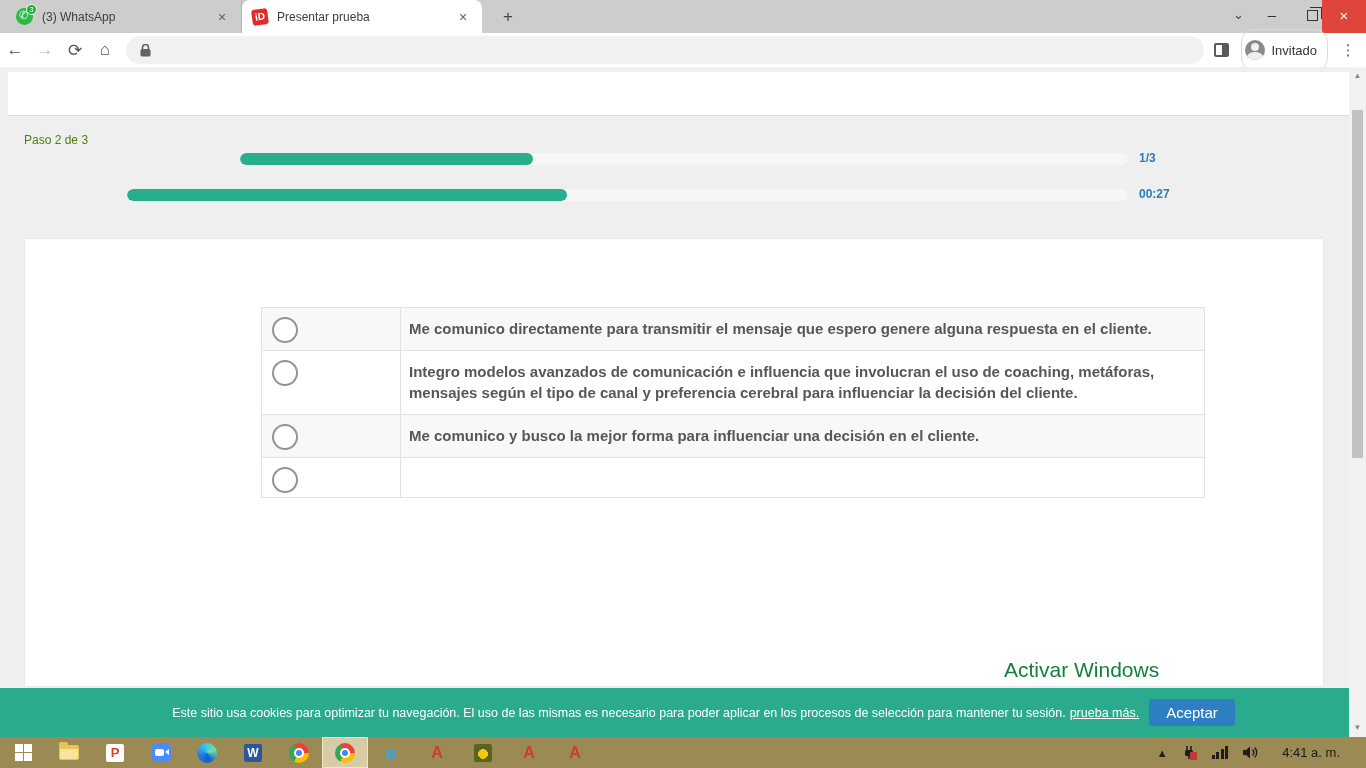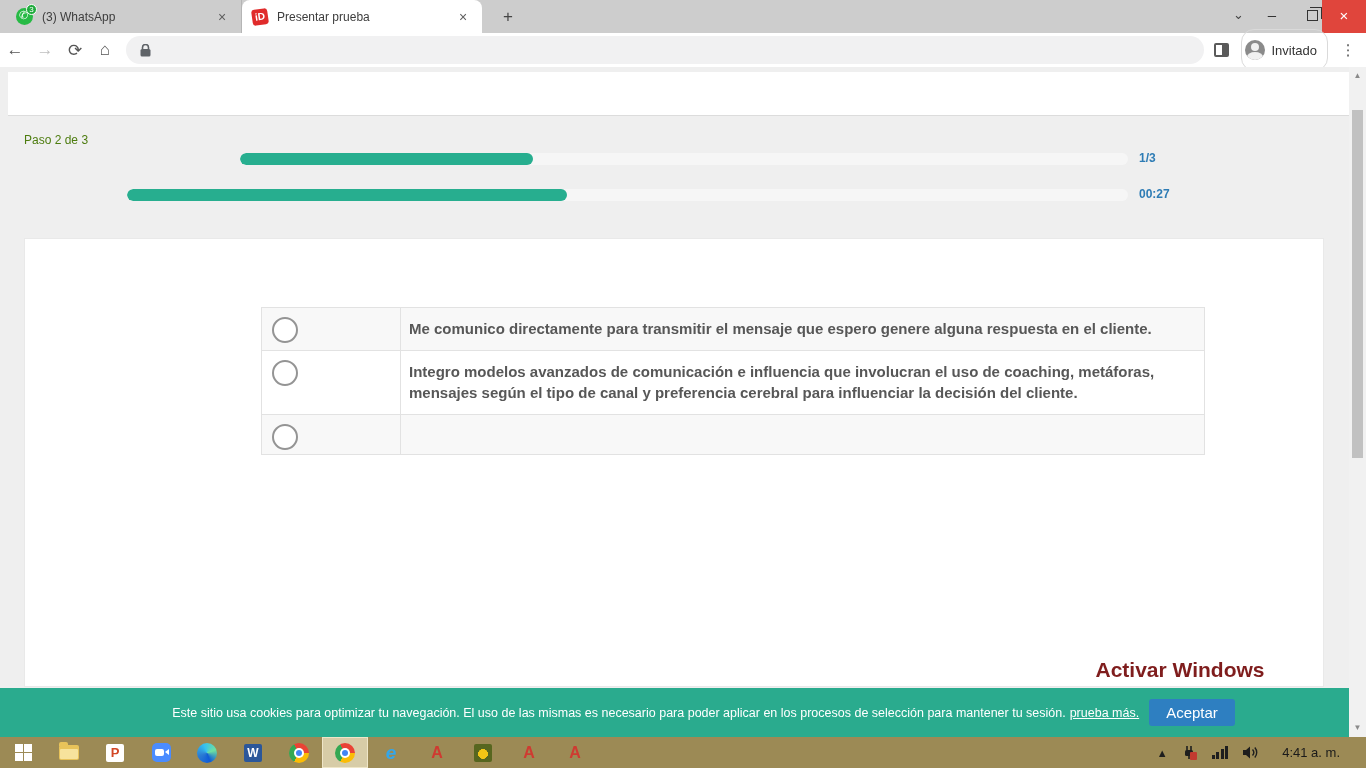--- a/index.html
+++ b/index.html
@@ -56,21 +56,21 @@
   #q-title { left:236px; top:20px; font-size:15.5px; font-weight:bold; color:#2e7cb5; }
   #q-table { left:236px; top:48px; width:944px; border:1px solid #e2e2e2;margin-top:20px; }
   .q-row { display:flex; border-bottom:1px solid #e2e2e2; background:#fff; }
   .q-row:last-child { border-bottom:none; }
   .q-row:nth-child(odd) { background:#f8f8f8; }
   .cell-radio { width:139px; flex:none; border-right:1px solid #e2e2e2; padding:9px 0 0 10px; }
   .radio { display:inline-block; width:26px; height:26px; border-radius:50%; border:2px solid #949494; background:#fff; }
   .cell-text { flex:1; padding:10px 18px 11px 8px; font-size:15px; font-weight:bold; color:#575757; line-height:21px; }
 
   #watermark { left:1004px; top:591px; width:352px; pointer-events:none; z-index:6; }
-  #wm1 { font-size:21px; color:#7f1d1d; font-weight:bold;text-align:center; }
+  #wm1 { font-size:21px; color:#15803d; font-weight:normal; }
   #wm2 { font-size:13px; color:rgba(105,122,118,0.85); margin-top:7px; }
 
   #cookie-banner { left:0; top:621px; width:1366px; height:49px; background:#2aab8e; display:flex; align-items:center; justify-content:center; z-index:5; }
   #cb-msg { font-size:12.5px; color:#fff;padding-left:41px; }
   #cb-link { font-size:12.5px; color:#fff; text-decoration:underline; margin-left:4px; }
   #cb-accept { margin-left:10px; background:#2e7fc1; color:#fff; border:none; font-family:"Liberation Sans",sans-serif; font-size:15px; padding:5px 17px; border-radius:3px; }
 
   #scrollbar { left:1349px; top:0px; width:17px; height:670px; background:#f1f1f1; z-index:7; }
   .sb-arrow { position:absolute; left:0; width:17px; height:14px; color:#8a8a8a; font-size:8px; text-align:center; line-height:14px; }
   #sb-up { top:2px; } #sb-down { bottom:2px; }
@@ -166,20 +166,24 @@
       <div class="q-row">
         <div class="cell-radio"><span class="radio"></span></div>
         <div class="cell-text">Me comunico directamente para transmitir el mensaje que espero genere alguna respuesta en el cliente.</div>
       </div>
       <div class="q-row">
         <div class="cell-radio"><span class="radio"></span></div>
         <div class="cell-text">Integro modelos avanzados de comunicación e influencia que involucran el uso de coaching, metáforas, mensajes según el tipo de canal y preferencia cerebral para influenciar la decisión del cliente.</div>
       </div>
       <div class="q-row">
         <div class="cell-radio"><span class="radio"></span></div>
+        <div class="cell-text">Me comunico y busco la mejor forma para influenciar una decisión en el cliente.</div>
+      </div>
+      <div class="q-row">
+        <div class="cell-radio"><span class="radio"></span></div>
       </div>
     </div>
   </div>
 
   <div id="watermark" class="abs">
     <div id="wm1">Activar Windows</div>
   </div>
 
   <div id="cookie-banner" class="abs">
     <span id="cb-msg">Este sitio usa cookies para optimizar tu navegación. El uso de las mismas es necesario para poder aplicar en los procesos de selección para mantener tu sesión.</span>

